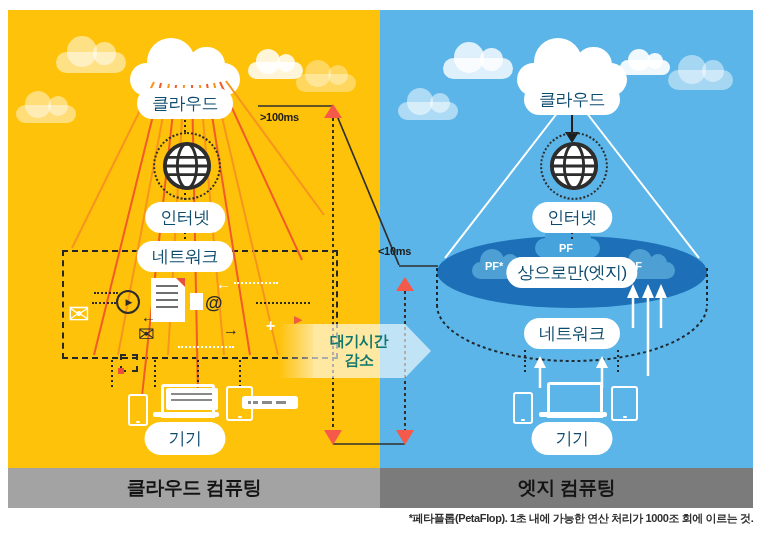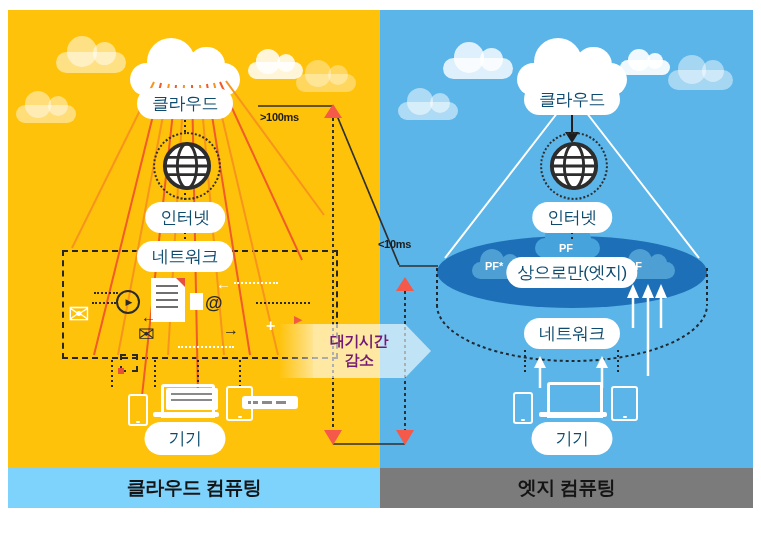--- a/index.html
+++ b/index.html
@@ -2,21 +2,21 @@
 <html><head>
 <meta charset="utf-8">
 <style>
   html,body{margin:0;padding:0;background:#fff;}
   body{width:761px;height:545px;position:relative;font-family:"Liberation Sans",sans-serif;overflow:hidden;}
   .canvas{position:absolute;left:8px;top:10px;width:745px;height:498px;}
   .panel{position:absolute;top:0;height:458px;z-index:0;}
   .panel-left{left:0;width:372px;background:#FFC20A;}
   .panel-right{left:372px;width:373px;background:#5BB5E8;}
   .bar{position:absolute;top:458px;height:40px;display:flex;align-items:center;justify-content:center;z-index:2;}
-  .bar-left{left:0;width:372px;background:#7dd3fc;}
+  .bar-left{left:0;width:372px;background:#a3a3a3;}
   .bar-right{left:372px;width:373px;background:#7B7B7B;}
   .bar-title{font-size:19px;font-weight:800;color:#141414;letter-spacing:-0.5px;}
   
   .cloud{position:absolute;width:10em;height:3em;border-radius:3em;background:var(--c);}
   .cloud::before{content:"";position:absolute;left:1.5em;top:-2.3em;width:4.4em;height:4.4em;border-radius:50%;background:var(--c);}
   .cloud::after{content:"";position:absolute;left:5.3em;top:-1.5em;width:3.3em;height:3.3em;border-radius:50%;background:var(--c);}
   .z1{z-index:1}.z2{z-index:2}
   
   .pill{position:absolute;transform:translateX(-50%);background:#fff;color:#0c4a6e;
         font-weight:400;font-size:17px;letter-spacing:-0.5px;padding:4px 15px;border-radius:17px;
@@ -36,21 +36,21 @@
   .lat-label{position:absolute;font-size:11px;font-weight:700;color:#1c1c1c;z-index:4;letter-spacing:-0.3px;}
   
   .reduce-arrow{position:absolute;left:305px;top:314px;width:92px;height:54px;
         background:rgba(255,255,255,0.62);z-index:4;display:flex;flex-direction:column;
         align-items:center;justify-content:center;line-height:1.25;}
   .reduce-arrow::before{content:"";position:absolute;left:-34px;top:0;width:34px;height:54px;
         background:linear-gradient(to left,rgba(255,255,255,0.55),rgba(255,255,255,0));}
   .reduce-arrow::after{content:"";position:absolute;right:-26px;top:0;
         border-top:27px solid transparent;border-bottom:27px solid transparent;
         border-left:26px solid rgba(255,255,255,0.62);}
-  .reduce-arrow span{font-size:15px;font-weight:800;color:#701a75;letter-spacing:-0.5px;}
+  .reduce-arrow span{font-size:15px;font-weight:800;color:#0f766e;letter-spacing:-0.5px;}
   
   .dev{position:absolute;z-index:4;}
   .phone,.tablet{border:2px solid #fff;border-radius:3px;}
   .phone::after,.tablet::after{content:"";position:absolute;left:50%;bottom:1px;transform:translateX(-50%);
         width:4px;height:2px;background:#fff;border-radius:1px;}
   .lap-screen{border:3px solid #fff;border-radius:3px 3px 0 0;}
   .lap-base{background:#fff;border-radius:2px;}
   
   .nicon{position:absolute;z-index:4;line-height:1;}
   .play-circle{width:24px;height:24px;border:2.5px solid #2b2b2b;border-radius:50%;
@@ -238,29 +238,30 @@
   <div class="pill" style="left:177px;top:231px;">네트워크</div>
   <div class="pill" style="left:177px;top:412px;padding:5px 24px;">기기</div>
 
   <div class="pill" style="left:564px;top:74px;">클라우드</div>
   <div class="pill" style="left:564px;top:192px;">인터넷</div>
   <div class="pill" style="left:564px;top:247px;padding:4px 11px;">상으로만(엣지)</div>
   <div class="pill" style="left:564px;top:308px;">네트워크</div>
   <div class="pill" style="left:564px;top:412px;padding:5px 24px;">기기</div>
 
   <div class="lat-label" style="left:252px;top:101px;">&gt;100ms</div>
-  <div class="lat-label" style="left:370px;top:228px;">&lt;10ms</div>
+  <div class="lat-label" style="left:370px;top:235px;">&lt;10ms</div>
 
   <div class="reduce-arrow">
     <span>대기시간</span>
     <span>감소</span>
   </div>
 
   <div class="bar bar-left">
     <span class="bar-title">클라우드 컴퓨팅</span>
   </div>
   <div class="bar bar-right">
     <span class="bar-title">엣지 컴퓨팅</span>
   </div>
 </div>
 
 <div class="footnote">
+  <div>*페타플롭(PetaFlop). 1초 내에 가능한 연산 처리가 1000조 회에 이르는 것.</div>
 </div>
 
 </body></html>

